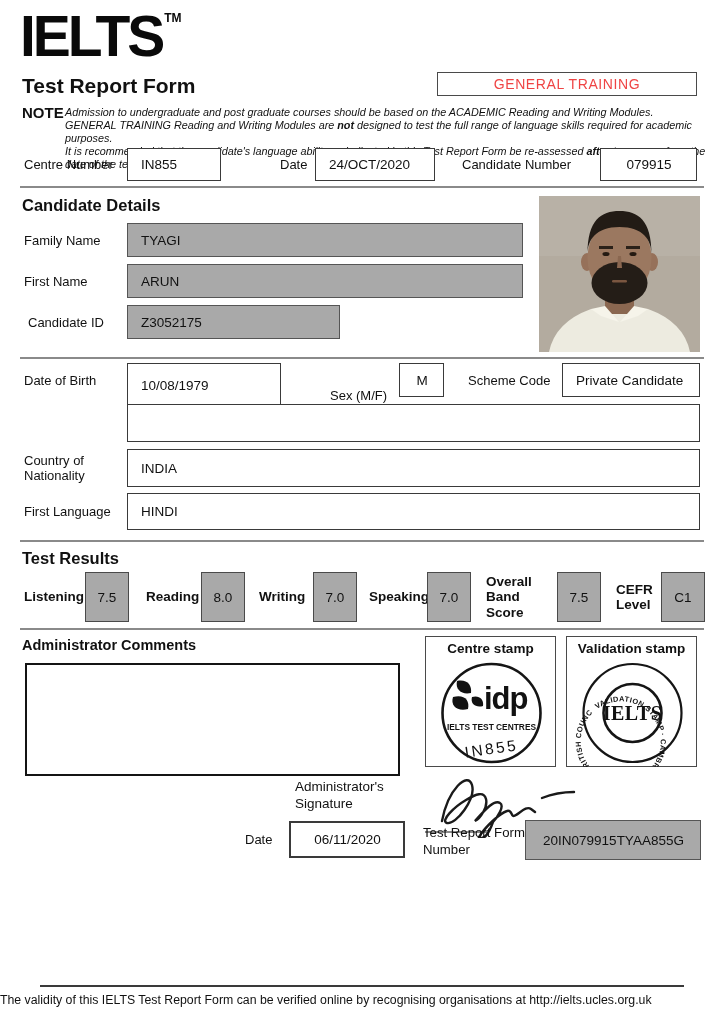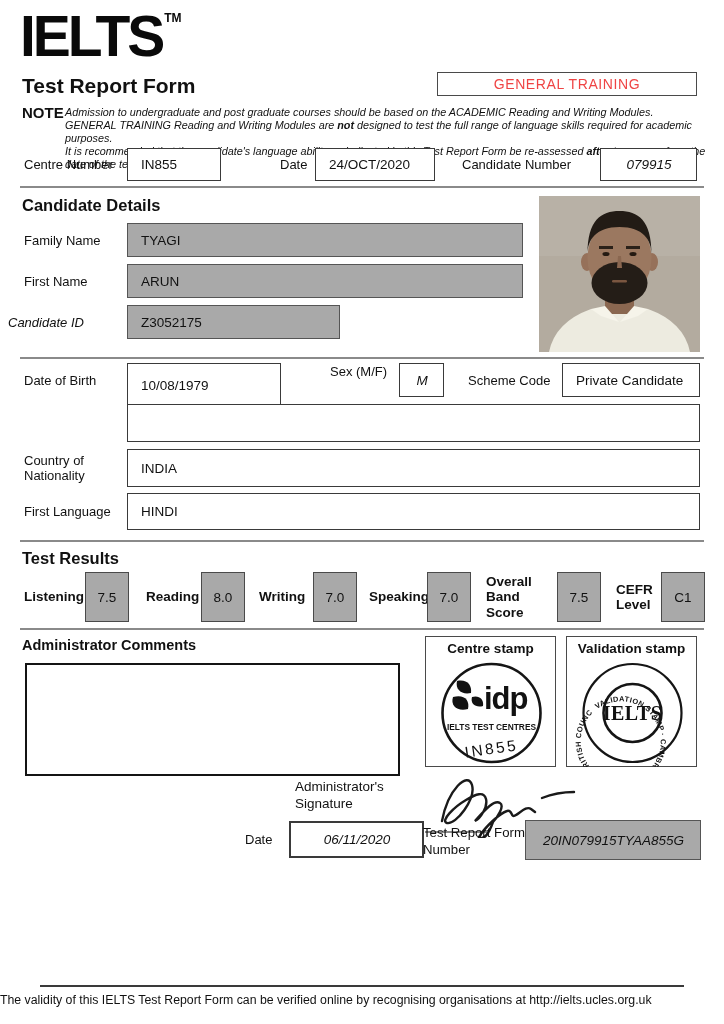--- a/index.html
+++ b/index.html
@@ -21,21 +21,21 @@
     font-size: 14px; letter-spacing: 0.6px; color: #ef4444;
   }
   .note-label { font-size: 15px; font-weight: 800; }
   .note-text { font-size: 10.8px; font-style: italic; line-height: 12.9px; color: #111; }
   .note-text b { font-weight: 800; }
   .field-label { font-size: 13px; color: #111; display: flex; align-items: center; }
   .field-box {
     border: 1.5px solid #3a3a3a; background: #fff; display: flex; align-items: center;
     font-size: 13.5px; padding-left: 13px;
   }
-  .field-box.center { justify-content: center; padding-left: 1px; font-style: italic; }
+  .field-box.center { justify-content: center; padding-left: 1px; }
   .field-box.gray { background: #a9a9a9; border-color: #555; }
   .hline { background: #8a8a8a; height: 1.5px; }
   .section-heading { font-size: 16.5px; font-weight: 800; }
   .score-label { font-size: 13.5px; font-weight: 700; display: flex; align-items: center; line-height: 15.5px; }
   .score-box {
     width: 44px; height: 50px; background: #a9a9a9; border: 1.5px solid #4a4a4a;
     display: flex; align-items: center; justify-content: center; font-size: 13.5px; color: #111;
   }
   .comments-heading { font-size: 14.5px; font-weight: 800; }
   .comments-box { border: 2px solid #141414; background: #fff; }
@@ -70,21 +70,21 @@
   <div class="abs field-label" style="left:462px; top:148px; height:33px;">Candidate Number</div>
   <div class="abs field-box center" style="left:600px; top:148px; width:97px; height:33px;">079915</div>
 
   <div class="abs hline" style="left:20px; top:186px; width:684px;"></div>
 
   <div class="abs section-heading" style="left:22px; top:196px;">Candidate Details</div>
   <div class="abs field-label" style="left:24px; top:223px; height:34px;">Family Name</div>
   <div class="abs field-box gray" style="left:127px; top:223px; width:396px; height:34px;">TYAGI</div>
   <div class="abs field-label" style="left:24px; top:264px; height:34px;">First Name</div>
   <div class="abs field-box gray" style="left:127px; top:264px; width:396px; height:34px;">ARUN</div>
-  <div class="abs field-label" style="left:8px; top:305px; height:34px;font-style:italic;">Candidate ID</div>
+  <div class="abs field-label" style="left:28px; top:305px; height:34px;">Candidate ID</div>
   <div class="abs field-box gray" style="left:127px; top:305px; width:213px; height:34px;">Z3052175</div>
 
   <div class="abs" style="left:539px; top:196px; width:161px; height:156px;">
     <svg width="161" height="156" viewBox="0 0 161 156">
       <rect x="0" y="0" width="161" height="156" fill="#b3ab9f"></rect>
       <rect x="0" y="0" width="161" height="60" fill="#b8b1a6"></rect>
       <path d="M10,156 Q16,126 52,113 L109,113 Q145,126 151,156 Z" fill="#edebe0"></path>
       <path d="M66,96 L95,96 L95,118 L66,118 Z" fill="#8a6750"></path>
       <path d="M52,113 L66,110 L80,126 L62,120 Z" fill="#f6f4ea"></path>
       <path d="M109,113 L95,110 L81,126 L99,120 Z" fill="#f6f4ea"></path>
@@ -99,21 +99,21 @@
       <ellipse cx="94" cy="58" rx="3.6" ry="2.1" fill="#241a12"></ellipse>
       <path d="M79,60 L82,60 L83,72 L78,72 Z" fill="#8a6750"></path>
       <rect x="73" y="84" width="15" height="2.4" rx="1.2" fill="#7a5640"></rect>
     </svg>
   </div>
 
   <div class="abs hline" style="left:20px; top:357px; width:684px;"></div>
 
   <div class="abs field-label" style="left:24px; top:363px; height:34px;">Date of Birth</div>
   <div class="abs field-box" style="left:127px; top:363px; width:154px; height:45px;">10/08/1979</div>
-  <div class="abs field-label" style="left:330px; top:354px; height:34px;">Sex (M/F)</div>
+  <div class="abs field-label" style="left:330px; top:378px; height:34px;">Sex (M/F)</div>
   <div class="abs field-box center" style="left:399px; top:363px; width:45px; height:34px;">M</div>
   <div class="abs field-label" style="left:468px; top:363px; height:34px;">Scheme Code</div>
   <div class="abs field-box" style="left:562px; top:363px; width:138px; height:34px;">Private Candidate</div>
 
   <div class="abs field-box" style="left:127px; top:404px; width:573px; height:38px;"></div>
 
   <div class="abs field-label" style="left:24px; top:449px; width:85px; height:38px;">Country of Nationality</div>
   <div class="abs field-label" style="left:24px; top:493px; height:37px;">First Language</div>
 
   <div class="abs field-box" style="left:127px; top:449px; width:573px; height:38px;">INDIA</div>
@@ -173,20 +173,20 @@
 
   <div class="abs sig-label" style="left:295px; top:779px; width:112px;">Administrator's Signature</div>
   <div class="abs hline" style="left:425px; top:831px; width:62px; background:#8a8a8a;"></div>
   <div class="abs hline" style="left:611px; top:831px; width:64px; background:#8a8a8a;"></div>
   <svg class="abs" style="left:428px; top:763px;" width="190" height="75" viewBox="0 0 190 75">
     <path d="M14,58 C20,26 40,8 44,22 C48,36 28,62 19,60 C12,58 26,44 38,37 C48,31 56,28 58,36 C60,44 52,56 47,58 C56,48 66,36 72,40 C77,43 69,55 65,59 C61,70 56,78 51,74 C57,64 72,50 79,48 C85,46 82,56 88,52 C94,48 99,43 103,46 L107,49" fill="none" stroke="#1a1a1a" stroke-width="2.4" stroke-linecap="round"></path>
     <path d="M114,35 C124,31 136,29 146,29" fill="none" stroke="#1a1a1a" stroke-width="2.4" stroke-linecap="round"></path>
   </svg>
 
   <div class="abs field-label" style="left:245px; top:821px; height:37px;">Date</div>
-  <div class="abs field-box center" style="left:289px; top:821px; width:135px; height:37px; border-width:2px;">06/11/2020</div>
+  <div class="abs field-box center" style="left:289px; top:821px; width:116px; height:37px; border-width:2px;">06/11/2020</div>
   <div class="abs trf-label" style="left:423px; top:825px; width:106px;">Test Report Form Number</div>
   <div class="abs field-box gray center" style="left:525px; top:820px; width:176px; height:40px;">20IN079915TYAA855G</div>
 
   <div class="abs hline" style="left:40px; top:985px; width:644px; background:#3a3a3a;"></div>
   <div class="abs footer-text" style="left:0; top:993px;">The validity of this IELTS Test Report Form can be verified online by recognising organisations at http://ielts.ucles.org.uk</div>
 
 </div>
 
 </body></html>

